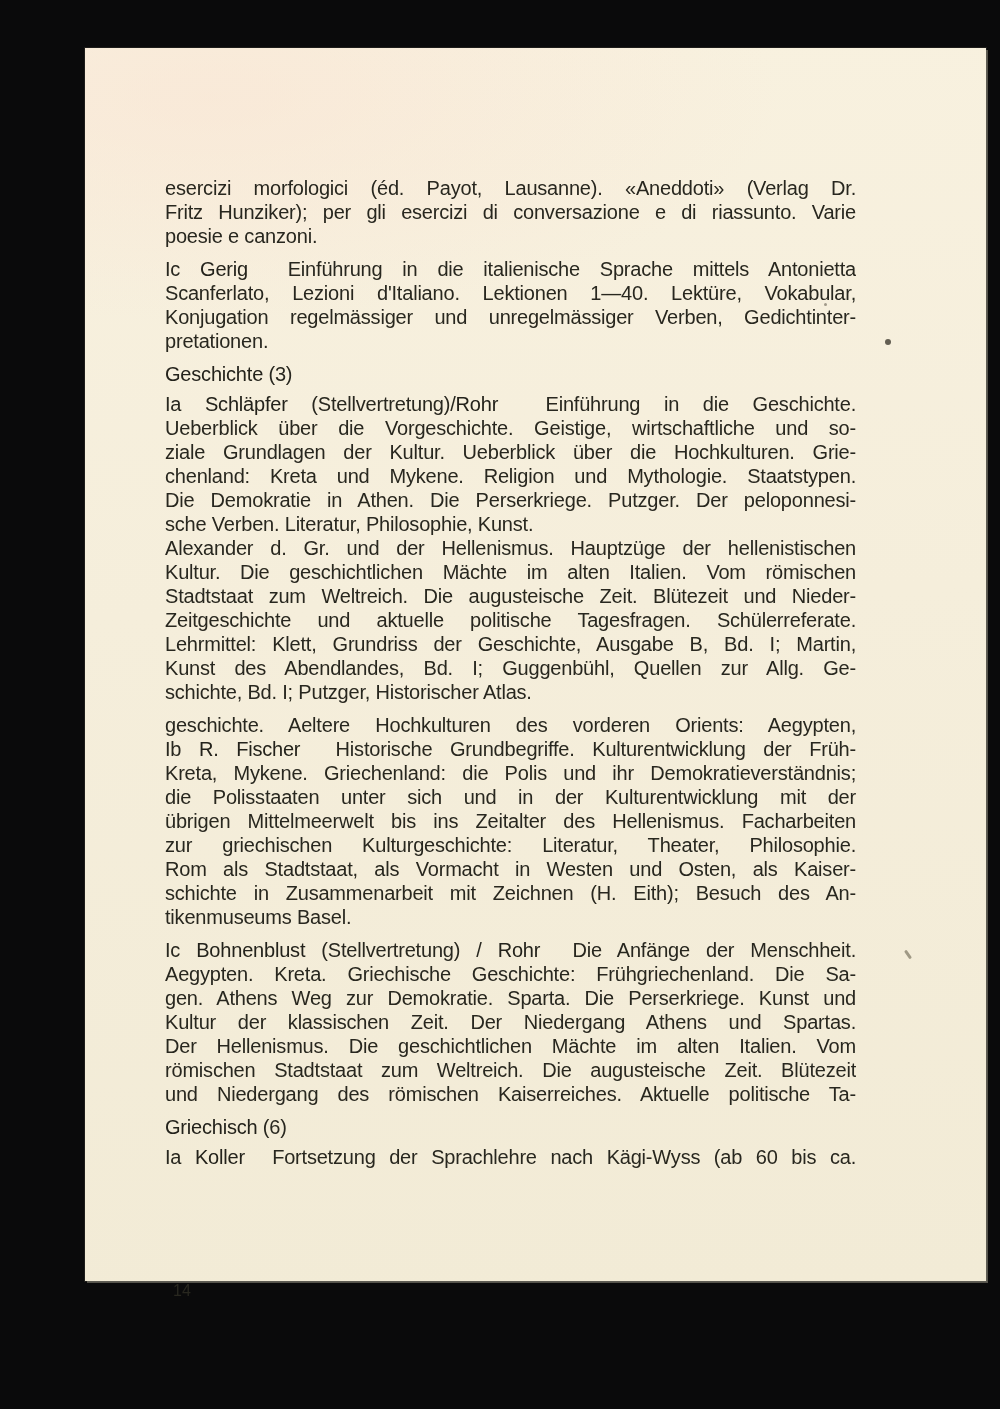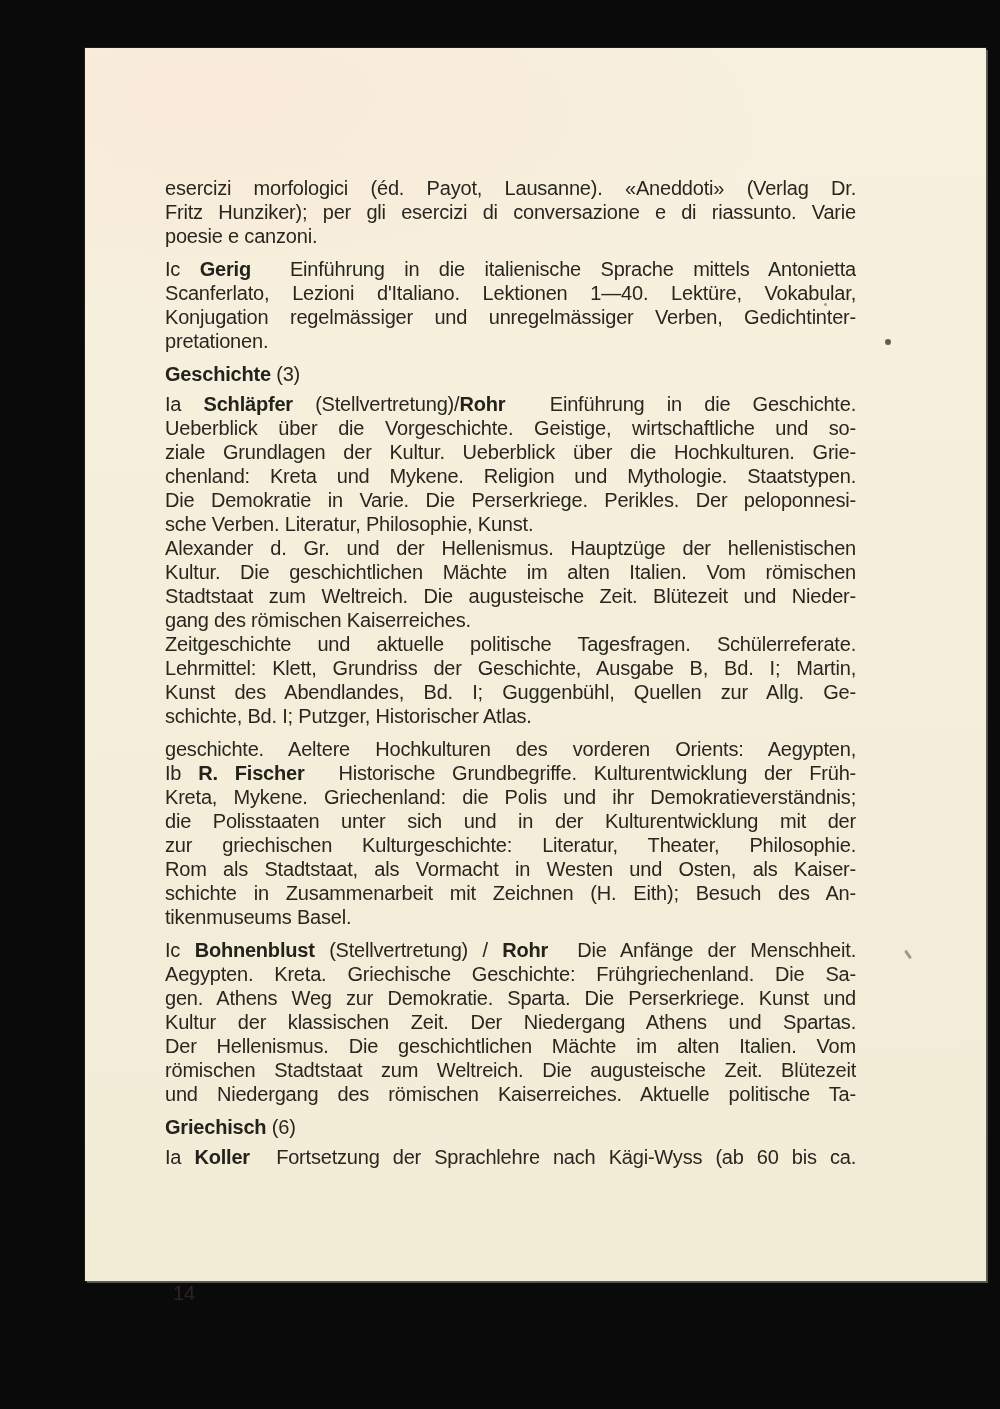--- a/index.html
+++ b/index.html
@@ -21,24 +21,24 @@
   .content{
     position:absolute;left:80px;top:128px;width:691px;
     color:#28271f;font-size:20px;line-height:24px;letter-spacing:-0.2px;
   }
   .block{margin:0;}
   .block + .block{margin-top:9px;}
   .heading{margin-top:18px;margin-bottom:0;}
   .heading + .block{margin-top:6px;}
   .line{height:24px;overflow:hidden;text-align:left;}
   .line.just{text-align:justify;text-align-last:justify;}
-  .b{font-weight:bold;color:#23221b;}
+  .b{font-weight:normal;color:#23221b;}
   .pagenum{
     position:absolute;left:88px;top:1234px;
-    font-size:20px;color:#28271f;letter-spacing:0;
+    font-size:16px;color:#28271f;letter-spacing:0;
   }
   .speck{position:absolute;}
   .speck-1{left:885px;top:339px;width:6px;height:6px;background:#49443a;border-radius:50%;opacity:.85;}
   .speck-2{left:824px;top:303px;width:3px;height:3px;background:#8a8374;border-radius:50%;opacity:.8;}
   .speck-3{left:903px;top:953px;width:10px;height:3px;background:#97907c;border-radius:2px;transform:rotate(55deg);opacity:.9;}
 </style>
 </head>
 <body>
 
 <div class="paper">
@@ -55,36 +55,36 @@
         <div class="line"><span>pretationen.</span></div>
       </div>
       <div class="block heading">
         <div class="line"><span class="b">Geschichte</span><span> (3)</span></div>
       </div>
       <div class="block paragraph">
         <div class="line just"><span>Ia </span><span class="b">Schläpfer</span><span> (Stellvertretung)/</span><span class="b">Rohr</span><span>&nbsp; Einführung in die Geschichte.</span></div>
         <div class="line just"><span>Ueberblick über die Vorgeschichte. Geistige, wirtschaftliche und so-</span></div>
         <div class="line just"><span>ziale Grundlagen der Kultur. Ueberblick über die Hochkulturen. Grie-</span></div>
         <div class="line just"><span>chenland: Kreta und Mykene. Religion und Mythologie. Staatstypen.</span></div>
-        <div class="line just"><span>Die Demokratie in Varie. Die Perserkriege. Perikles. Der peloponnesi-</span></div>
+        <div class="line just"><span>Die Demokratie in Athen. Die Perserkriege. Putzger. Der peloponnesi-</span></div>
         <div class="line"><span>sche Verben. Literatur, Philosophie, Kunst.</span></div>
         <div class="line just"><span>Alexander d. Gr. und der Hellenismus. Hauptzüge der hellenistischen</span></div>
         <div class="line just"><span>Kultur. Die geschichtlichen Mächte im alten Italien. Vom römischen</span></div>
         <div class="line just"><span>Stadtstaat zum Weltreich. Die augusteische Zeit. Blütezeit und Nieder-</span></div>
-        <div class="line"><span>gang des römischen Kaiserreiches.</span></div>
         <div class="line just"><span>Zeitgeschichte und aktuelle politische Tagesfragen. Schülerreferate.</span></div>
         <div class="line just"><span>Lehrmittel: Klett, Grundriss der Geschichte, Ausgabe B, Bd. I; Martin,</span></div>
         <div class="line just"><span>Kunst des Abendlandes, Bd. I; Guggenbühl, Quellen zur Allg. Ge-</span></div>
         <div class="line"><span>schichte, Bd. I; Putzger, Historischer Atlas.</span></div>
       </div>
       <div class="block paragraph">
         <div class="line just"><span>geschichte. Aeltere Hochkulturen des vorderen Orients: Aegypten,</span></div>
         <div class="line just"><span>Ib </span><span class="b">R. Fischer</span><span>&nbsp; Historische Grundbegriffe. Kulturentwicklung der Früh-</span></div>
         <div class="line just"><span>Kreta, Mykene. Griechenland: die Polis und ihr Demokratieverständnis;</span></div>
         <div class="line just"><span>die Polisstaaten unter sich und in der Kulturentwicklung mit der</span></div>
+        <div class="line just"><span>übrigen Mittelmeerwelt bis ins Zeitalter des Hellenismus. Facharbeiten</span></div>
         <div class="line just"><span>zur griechischen Kulturgeschichte: Literatur, Theater, Philosophie.</span></div>
         <div class="line just"><span>Rom als Stadtstaat, als Vormacht in Westen und Osten, als Kaiser-</span></div>
         <div class="line just"><span>schichte in Zusammenarbeit mit Zeichnen (H. Eith); Besuch des An-</span></div>
         <div class="line"><span>tikenmuseums Basel.</span></div>
       </div>
       <div class="block paragraph">
         <div class="line just"><span>Ic </span><span class="b">Bohnenblust</span><span> (Stellvertretung) / </span><span class="b">Rohr</span><span>&nbsp; Die Anfänge der Menschheit.</span></div>
         <div class="line just"><span>Aegypten. Kreta. Griechische Geschichte: Frühgriechenland. Die Sa-</span></div>
         <div class="line just"><span>gen. Athens Weg zur Demokratie. Sparta. Die Perserkriege. Kunst und</span></div>
         <div class="line just"><span>Kultur der klassischen Zeit. Der Niedergang Athens und Spartas.</span></div>

